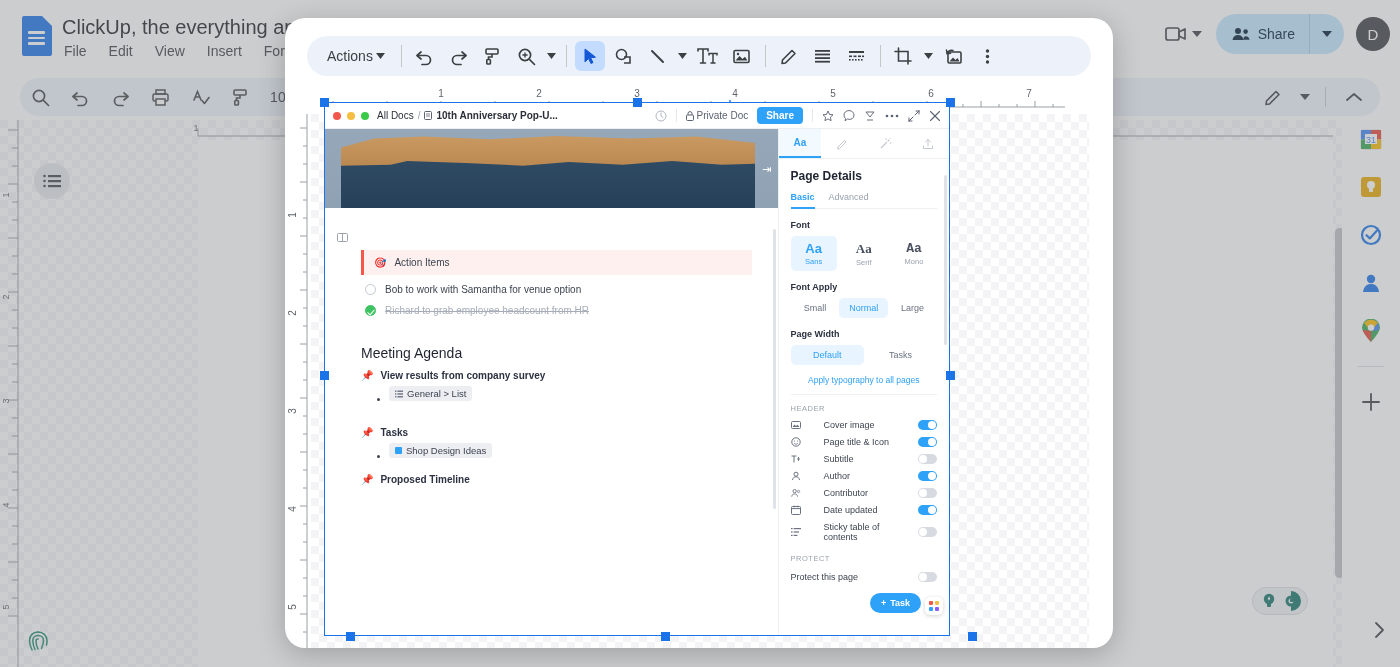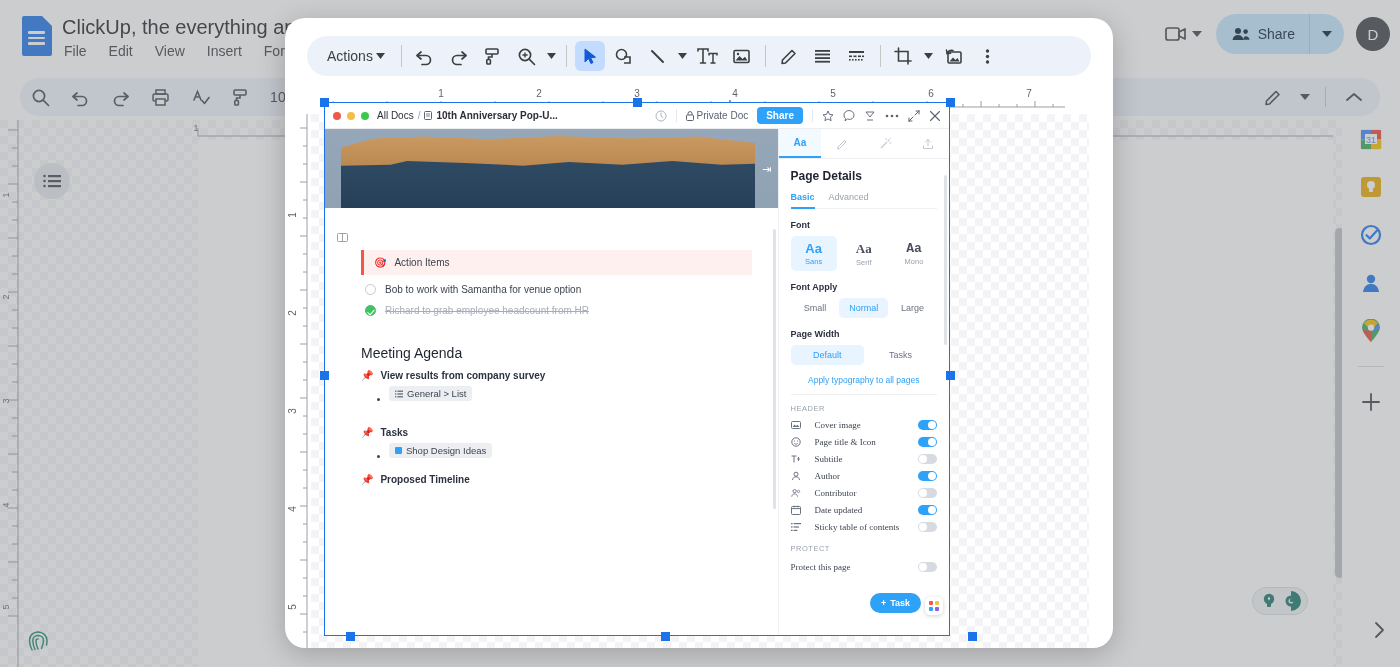--- a/index.html
+++ b/index.html
@@ -274,22 +274,22 @@
   .cu-fontbox.sel .cu-fn { color: #2ea1f8; }
   .cu-segrow { display: flex; margin-top: 6px; }
   .cu-seg {
     flex: 1; text-align: center; font-size: 9px; color: #6b7280;
     padding: 5px 0; border-radius: 5px;
   }
   .cu-seg.sel { background: #e8f4ff; color: #2ea1f8; }
   .cu-apply { text-align: center; font-size: 8.5px; color: #2ea1f8; margin-top: 10px; padding-bottom: 9px; border-bottom: 1px solid #edeff2; }
   .cu-sect { font-size: 7.5px; color: #9aa2ae; letter-spacing: 0.5px; margin-top: 9px; }
   .cu-togrow {
-    display: flex; align-items: center; gap: 14px; margin-top: 7px;
-    font-size: 9px; color: #3d4450; font-family: Liberation Serif, serif;
+    display: flex; align-items: center; gap: 23px; margin-top: 7px;
+    font-size: 9px; color: #3d4450;
   }
   .cu-togico { width: 10px; color: #6b7280; display: flex; align-items: center; justify-content: center; }
   .cu-toglabel { flex: 1; }
   .cu-tog {
     width: 19px; height: 10px; border-radius: 6px; background: #d7dbe1; position: relative;
   }
   .cu-tog::after {
     content: ""; position: absolute; left: 1px; top: 1px; width: 8px; height: 8px;
     border-radius: 50%; background: #fff;
   }

